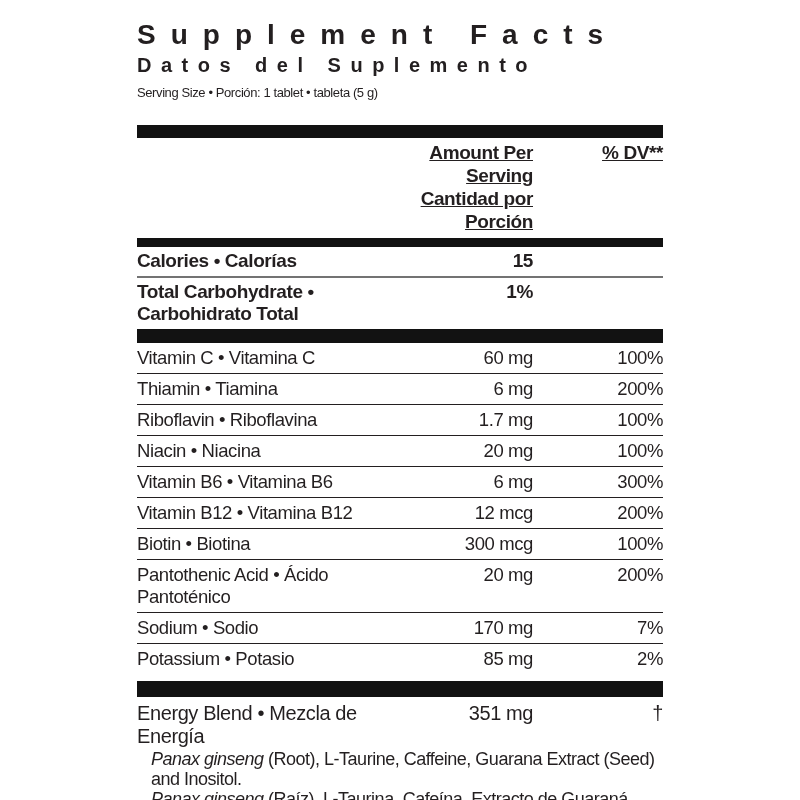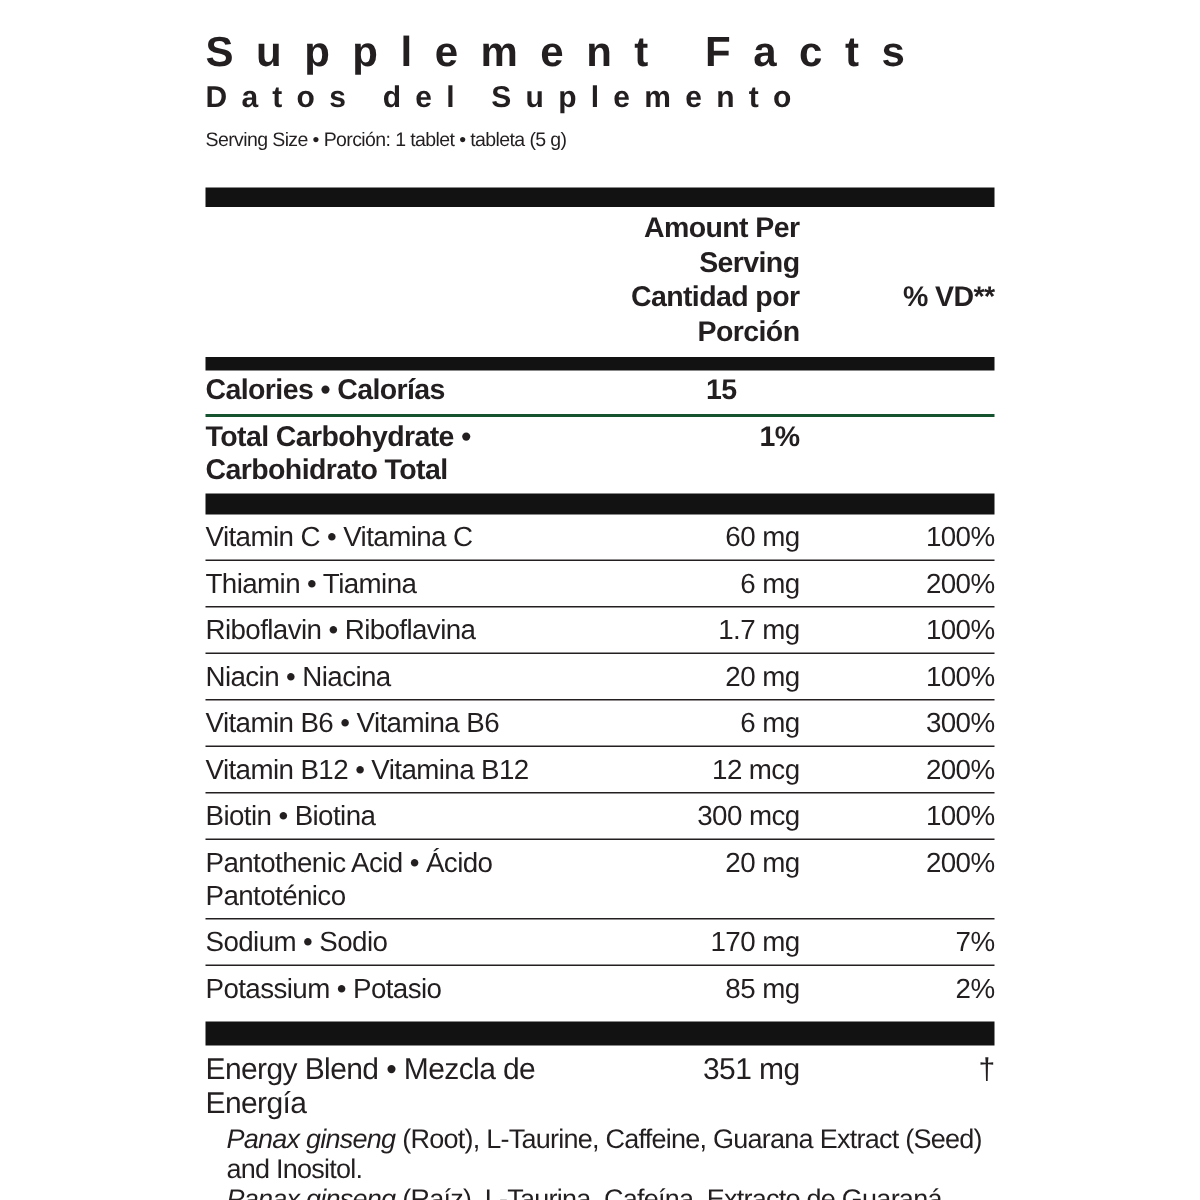--- a/index.html
+++ b/index.html
@@ -41,29 +41,29 @@
     display: grid;
     grid-template-columns: 1fr 150px 130px;
     align-items: baseline;
   }
   .cell-amt { text-align: right; }
   .cell-pct { text-align: right; }
   
   .col-headers { padding: 3px 0 5px 0; }
   .col-headers .hline {
     font-weight: bold; font-size: 19px;
-    letter-spacing: -0.4px; line-height: 23px;
+    letter-spacing: -0.4px; line-height: 23px; text-decoration: underline;
   }
   
   .srow {
     font-weight: bold; font-size: 19px;
     letter-spacing: -0.4px;
     padding: 3px 0 4px 0;
   }
-  .srow.ruled { border-bottom: 2px solid #14532d; gap: 42px; }
+  .srow.ruled { border-bottom: 2px solid #737373; }
   
   .nrow {
     font-size: 18.5px; letter-spacing: -0.4px;
     padding: 4px 0 4px 0;
     border-bottom: 1.5px solid #231f20;
   }
   .nrow:last-child { border-bottom: none; }
   
   .blend-row {
     font-size: 20px; letter-spacing: -0.4px;
@@ -86,25 +86,25 @@
   <div class="title-line2">Datos del Suplemento</div>
 
   <div class="serving">Serving Size • Porción: 1 tablet • tableta (5 g)</div>
 
   <div class="bar bar-top"></div>
 
   <div class="col-headers">
     <div class="grid3 hline">
       <span></span>
       <span class="cell-amt">Amount Per Serving</span>
+      <span class="cell-pct">% DV**</span>
     </div>
     <div class="grid3 hline">
       <span></span>
       <span class="cell-amt">Cantidad por Porción</span>
-      <span class="cell-pct">% VD**</span>
     </div>
   </div>
 
   <div class="bar bar-med"></div>
 
   <div class="grid3 srow ruled">
     <span>Calories • Calorías</span>
     <span class="cell-amt">15</span>
     <span class="cell-pct"></span>
   </div>

